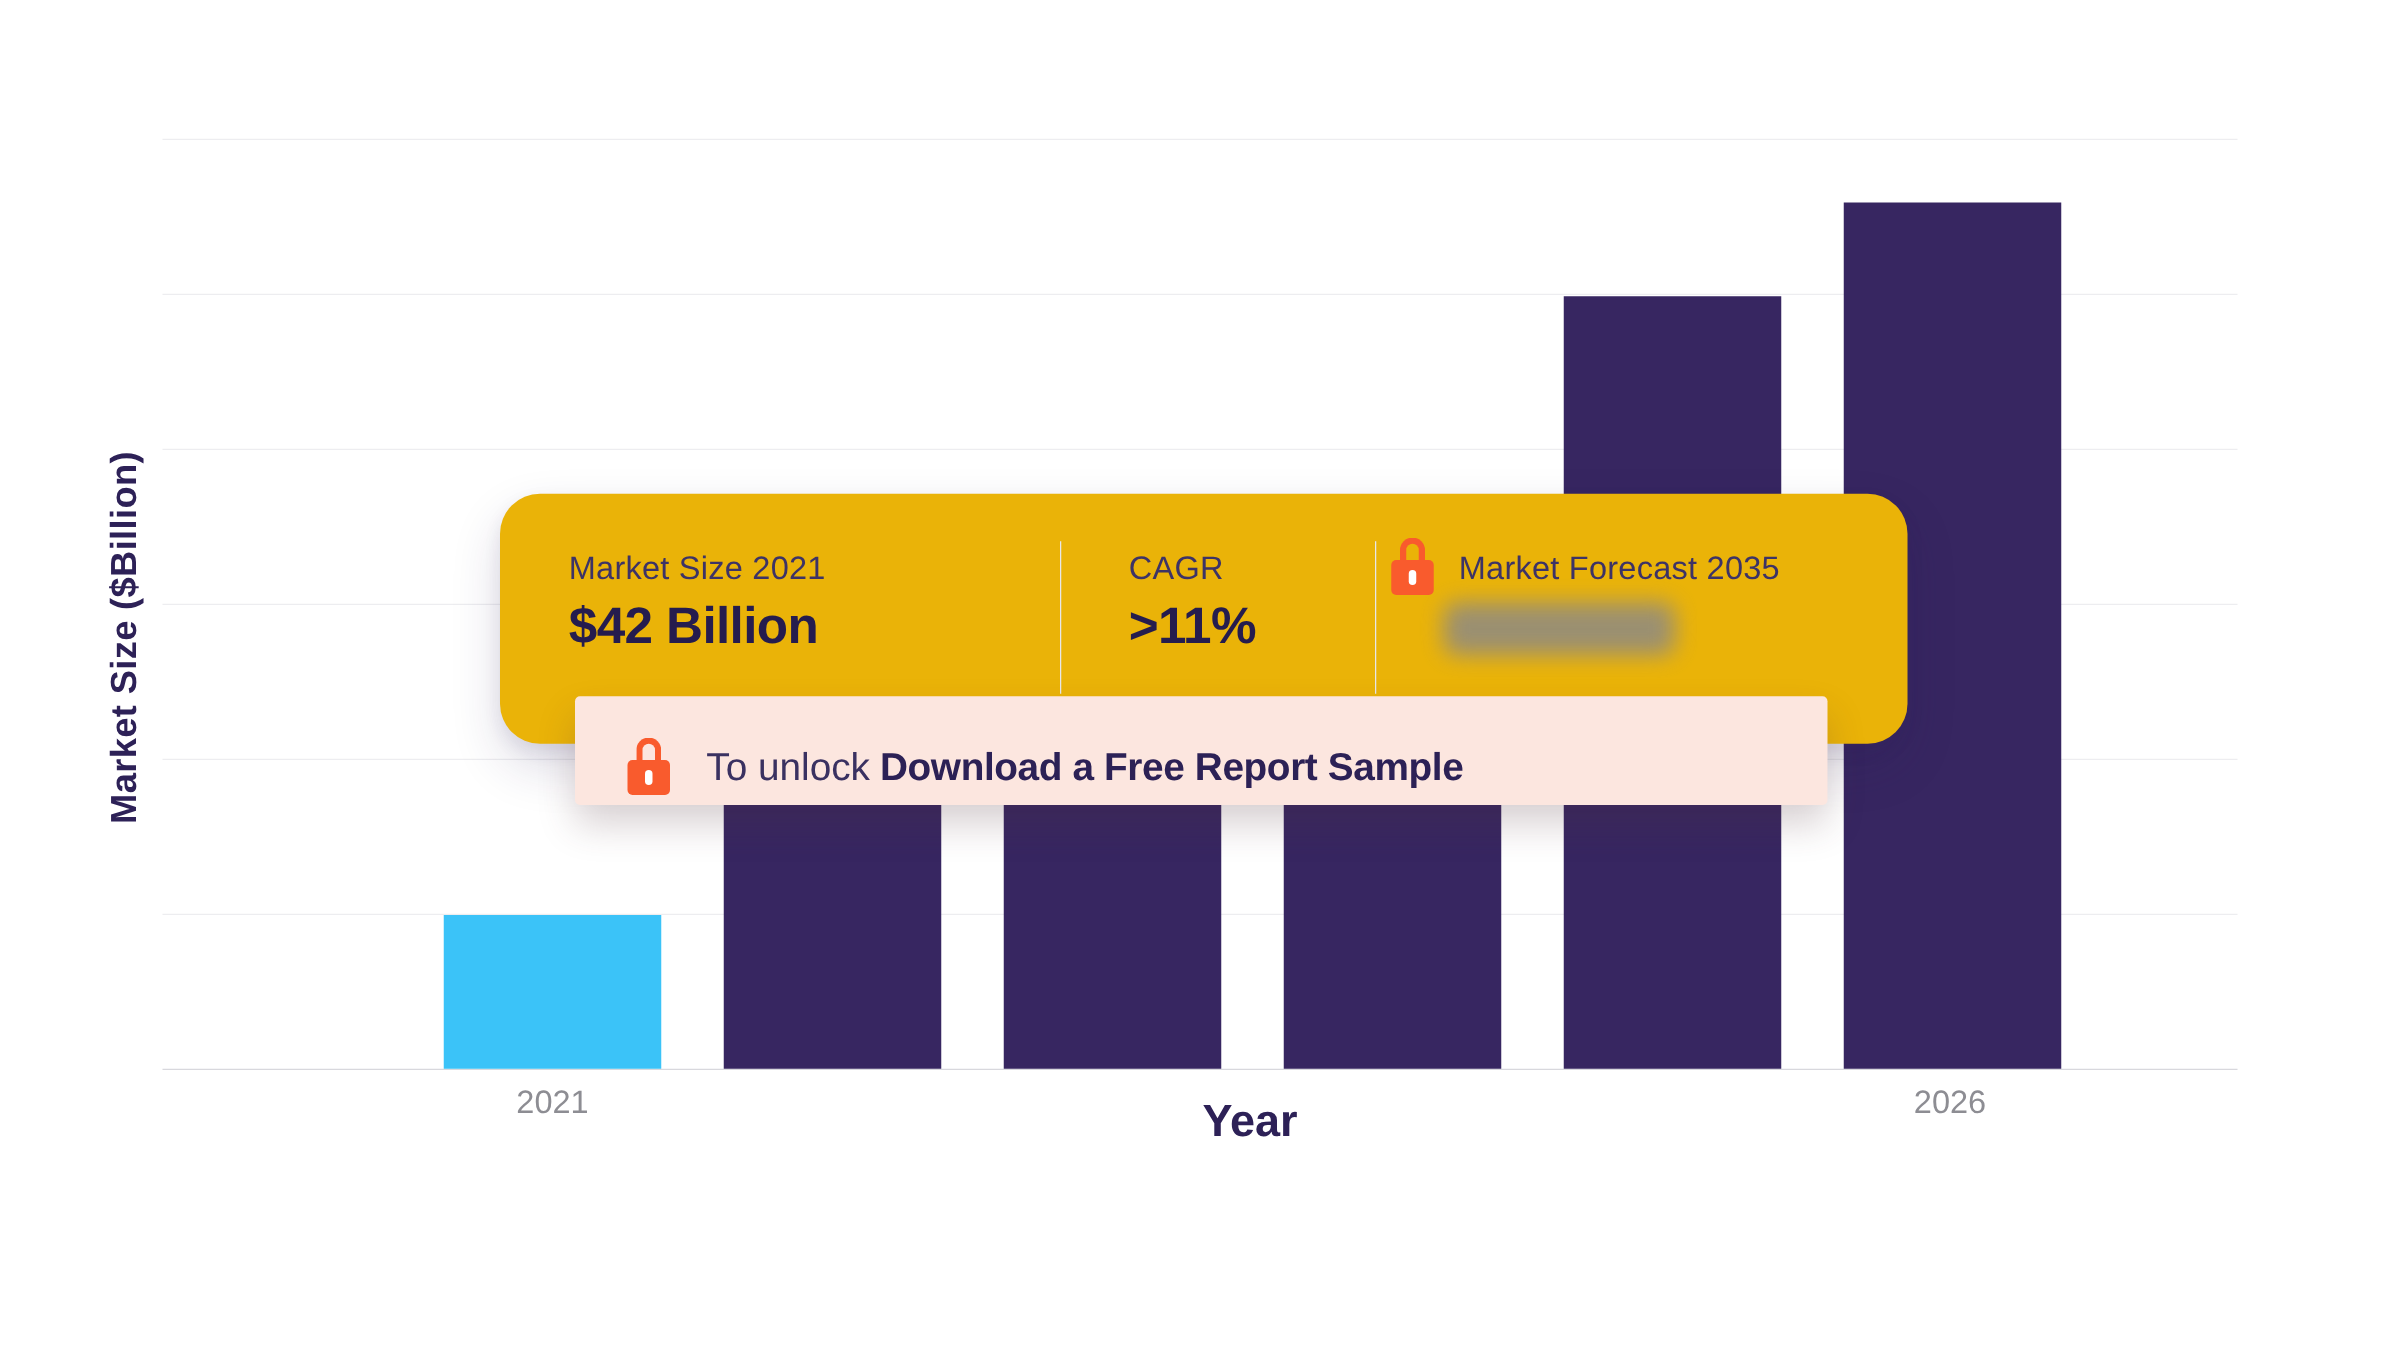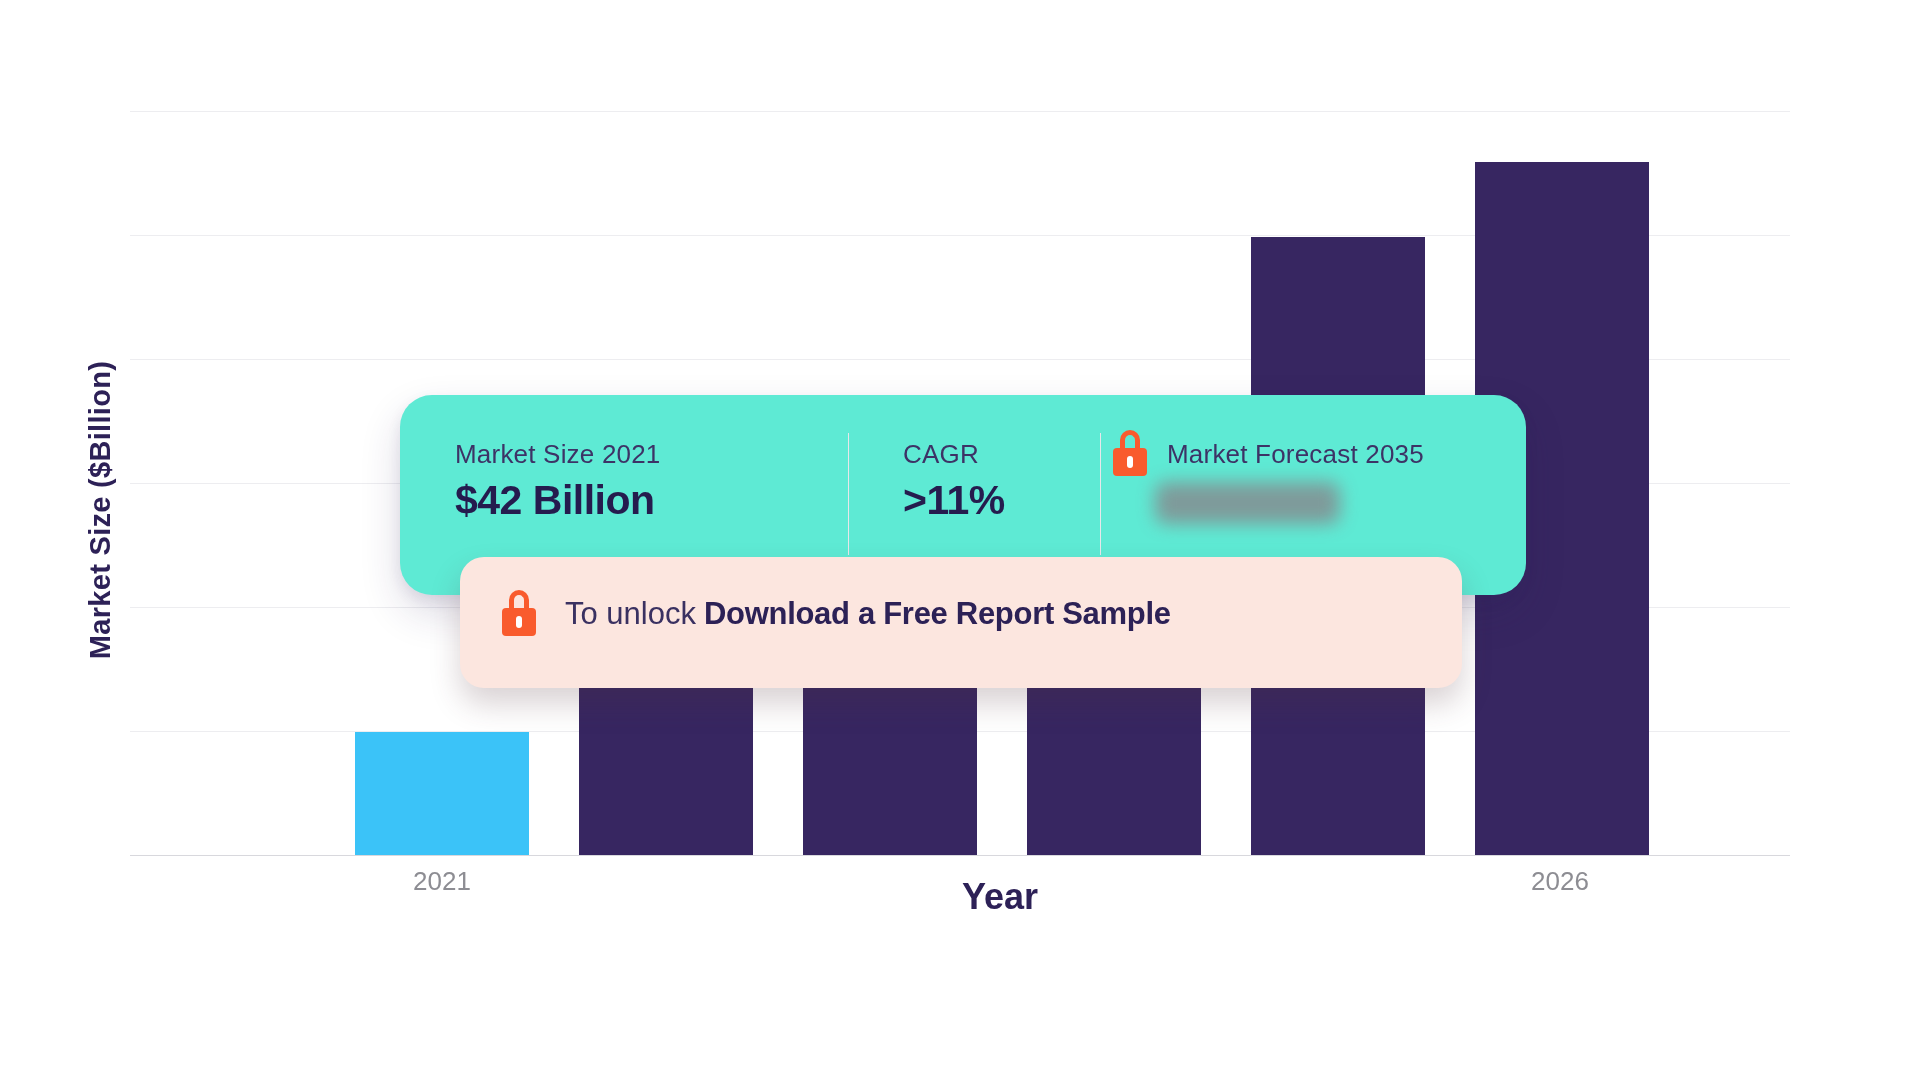--- a/index.html
+++ b/index.html
@@ -13,21 +13,21 @@
   .bar{position:absolute;z-index:1;}
   .y-axis-label{
     position:absolute;left:100px;top:510px;transform:translate(-50%,-50%) rotate(-90deg);
     white-space:nowrap;font-weight:bold;font-size:29px;color:#2d2157;letter-spacing:.3px;z-index:1;
   }
   .tick{position:absolute;top:866px;transform:translateX(-50%);font-size:26px;color:#8d8d93;z-index:1;}
   .x-axis-label{position:absolute;left:1000px;top:876px;transform:translateX(-50%);
     font-weight:bold;font-size:36px;color:#2d2157;z-index:1;}
   
   .card{
-    position:absolute;left:400px;top:395px;width:1126px;height:200px;background:#5eead4;
+    position:absolute;left:400px;top:395px;width:1126px;height:200px;background:#eab308;
     border-radius:32px;z-index:3;
     box-shadow:0 18px 40px rgba(45,33,87,.16),0 6px 14px rgba(45,33,87,.09);
   }
   .card-col{position:absolute;top:44px;}
   .card-label{font-size:26px;color:#3d3366;letter-spacing:.2px;}
   .card-value{font-size:41px;font-weight:bold;color:#251c4e;letter-spacing:-.5px;margin-top:7px;}
   .card-divider{position:absolute;top:38px;width:1px;height:122px;background:#e7e7ea;}
   .col3-head{display:flex;align-items:flex-start;gap:20px;}
   .blur-blob{
     position:absolute;left:755px;top:87px;width:185px;height:42px;background:#87878c;
@@ -35,22 +35,22 @@
   }
   
   .lock{width:34px;height:46px;position:relative;flex:0 0 auto;}
   .lock .shackle{width:20px;height:18px;border:5px solid #f95b2d;border-bottom:none;
     border-radius:11px 11px 0 0;margin:0 auto;box-sizing:border-box;}
   .lock .body{width:34px;height:28px;background:#f95b2d;border-radius:4px;position:relative;}
   .lock .keyhole{position:absolute;left:50%;top:8px;transform:translateX(-50%);
     width:6px;height:12px;background:#fff;border-radius:3px;}
   
   .banner{
-    position:absolute;left:460px;top:557px;width:1002px;height:131px;background:#fce6df;
-    border-radius:24px;z-index:4;box-shadow:0 16px 30px rgba(80,50,60,.22);
+    position:absolute;left:460px;top:557px;width:1002px;height:87px;background:#fce6df;
+    border-radius:4px;z-index:4;box-shadow:0 16px 30px rgba(80,50,60,.22);
   }
   .banner .lock{position:absolute;left:42px;top:33px;}
   .banner-text{
     position:absolute;left:105px;top:0;height:113px;display:flex;align-items:center;
     font-size:31px;color:#3a3161;white-space:nowrap;
   }
   .banner-text .bold{font-weight:bold;color:#2c2156;letter-spacing:-.3px;margin-left:8px;}
   .cta-button{
     position:absolute;left:742px;top:25px;width:236px;height:68px;background:#1a39d4;
     border-radius:14px;border:none;color:#ffffff;font-size:28px;

